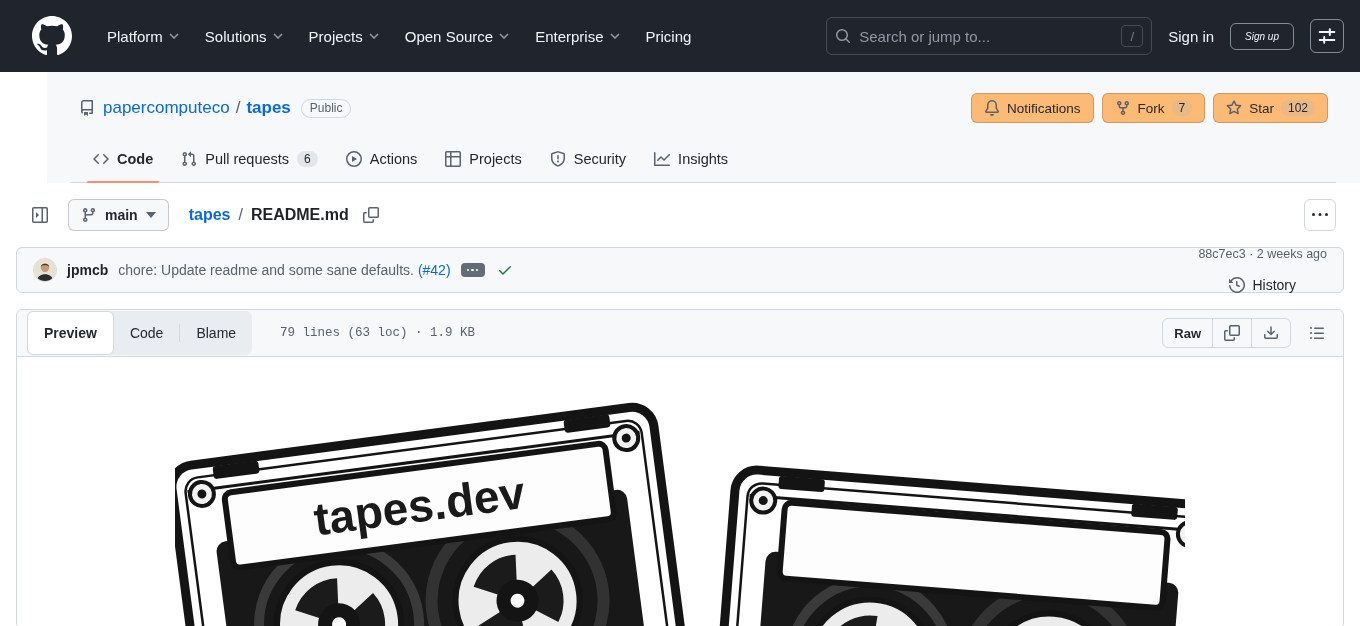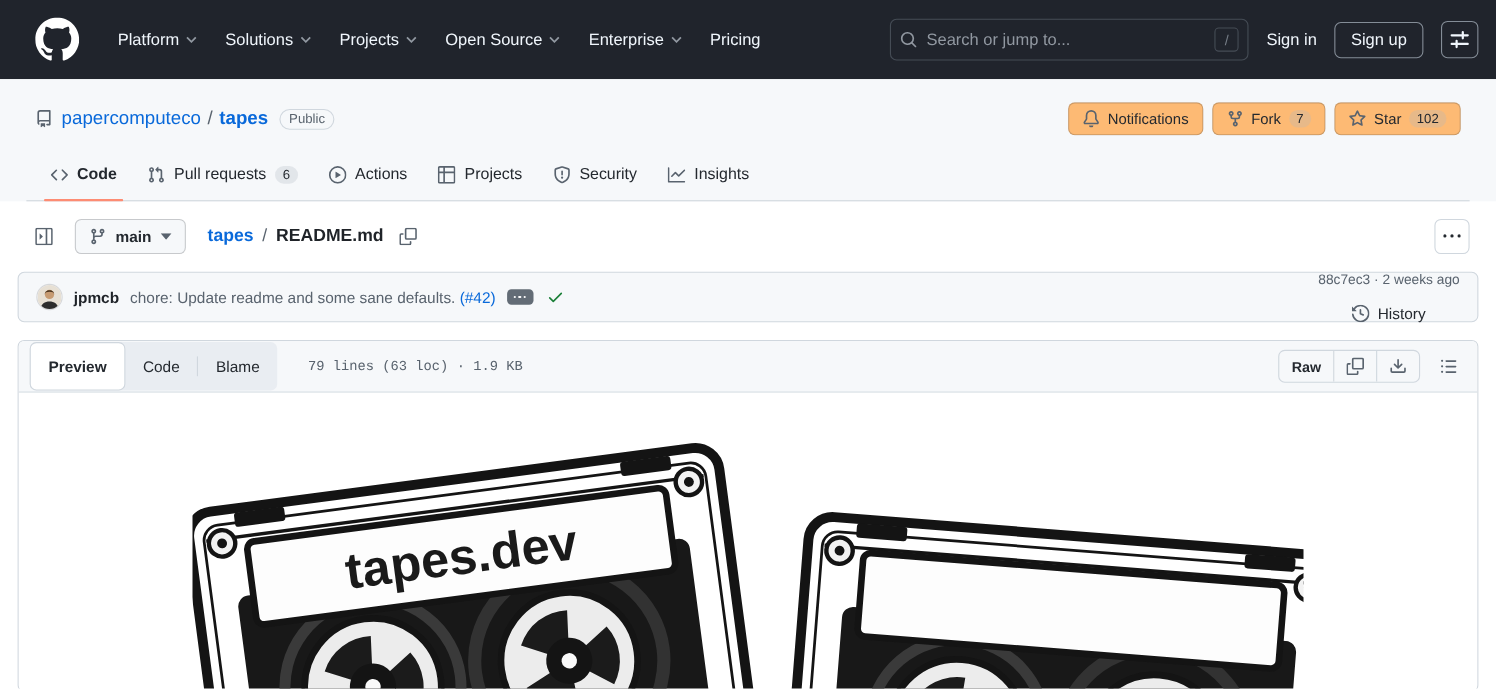--- a/index.html
+++ b/index.html
@@ -19,28 +19,28 @@
                 display:flex; align-items:center; padding:0 8px; gap:8px; color:#9198a1; }
   .nav-search svg { width:16px; height:16px; flex:none; }
   .nav-search input { flex:1; background:transparent; border:none; outline:none;
                       color:#c8ccd1; font-size:15px; font-family:inherit; }
   .nav-search input::placeholder { color:#9198a1; }
   .slash-badge { width:22px; height:22px; border:1px solid #454c55; border-radius:4px;
                  color:#767e87; font-size:13px; display:flex; align-items:center;
                  justify-content:center; }
   .signin { color:#f0f6fc; font-size:15px; cursor:pointer; }
   .signup { border:1px solid #848d97; border-radius:6px; padding:7px 14px; color:#f0f6fc;
-            font-size:15px; background:transparent; cursor:pointer; font-family:inherit; }
+            font-size:10px; background:transparent; cursor:pointer; font-family:inherit;font-style:italic; }
   .sliders-btn { width:34px; height:34px; border:1px solid #848d97; border-radius:6px;
                  display:flex; align-items:center; justify-content:center; color:#f0f6fc;
                  background:transparent; cursor:pointer; }
   .sliders-btn svg { width:18px; height:18px; }
 
   
-  .repo-header { background:#f6f8fa; padding:18px 24px 0 24px; }
+  .repo-header { background:#f6f8fa; padding:18px 24px 0 24px;margin-left:47px; }
   .repo-row1 { display:flex; align-items:center; height:36px; padding:0 8px; }
   .repo-icon { width:16px; height:16px; color:#59636e; margin-right:8px; flex:none; }
   .repo-owner { color:#0969da; font-size:17px; text-decoration:none; cursor:pointer; }
   .repo-sep { color:#59636e; font-size:17px; padding:0 6px; }
   .repo-name { color:#0969da; font-size:17px; font-weight:700; text-decoration:none; cursor:pointer; }
   .badge-public { margin-left:10px; border:1px solid #d0d7de; border-radius:2em; color:#59636e;
                   font-size:12px; padding:1px 8px 2px; }
   .repo-actions { margin-left:auto; display:flex; gap:8px; }
   .gh-btn { display:flex; align-items:center; gap:7px; height:30px; padding:0 12px;
             background:#fdba74; border:1px solid rgba(31,35,40,0.22); border-radius:6px;

